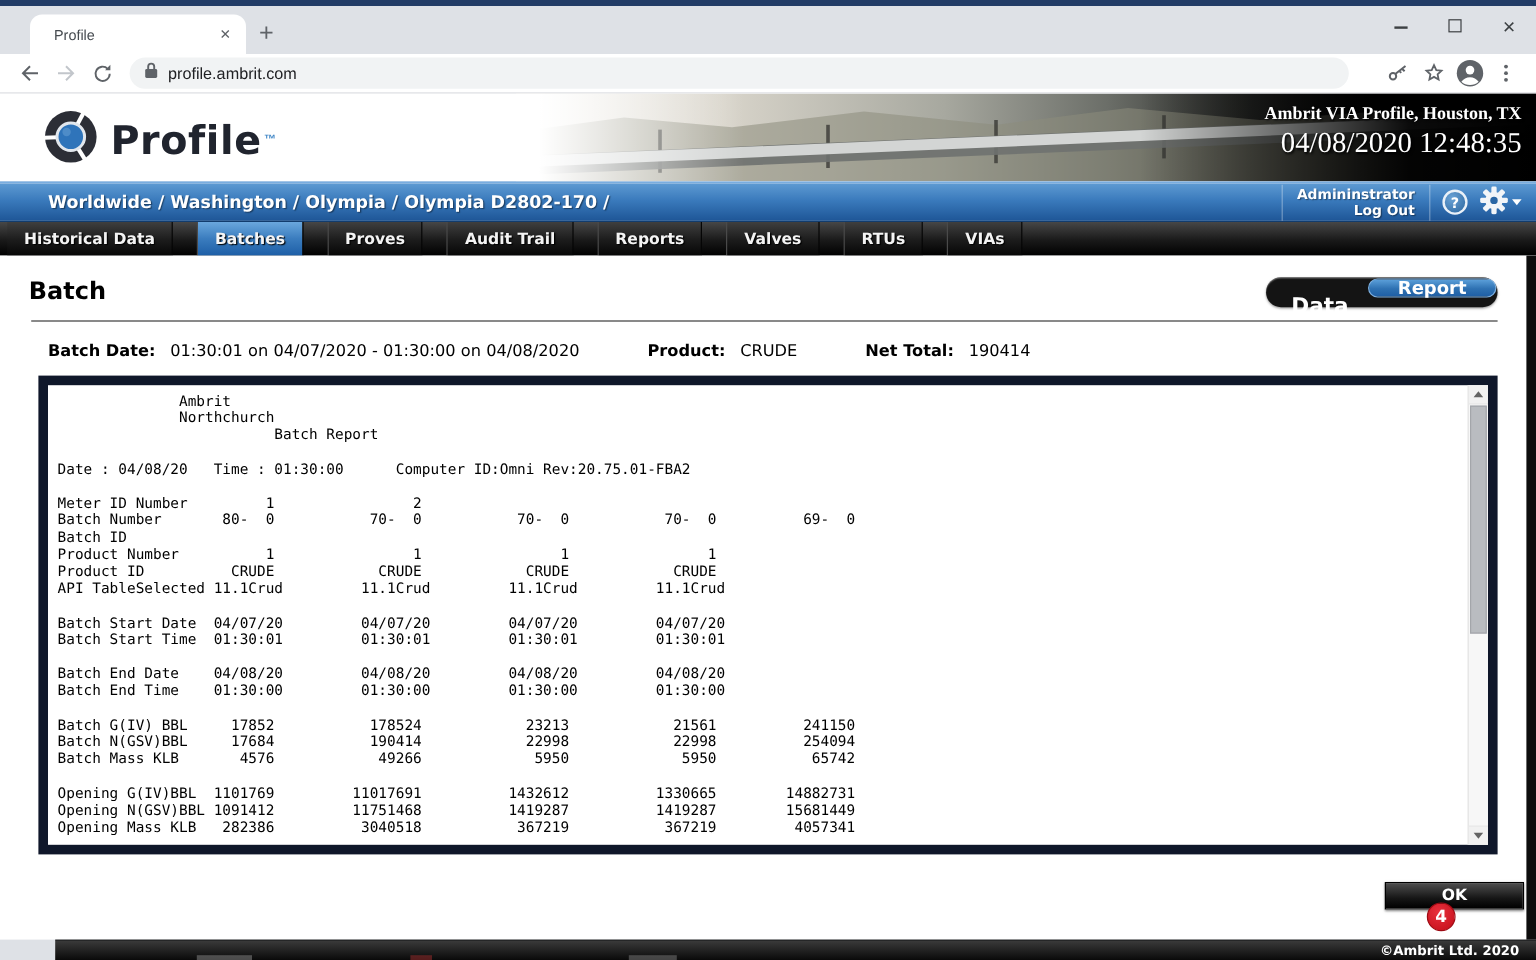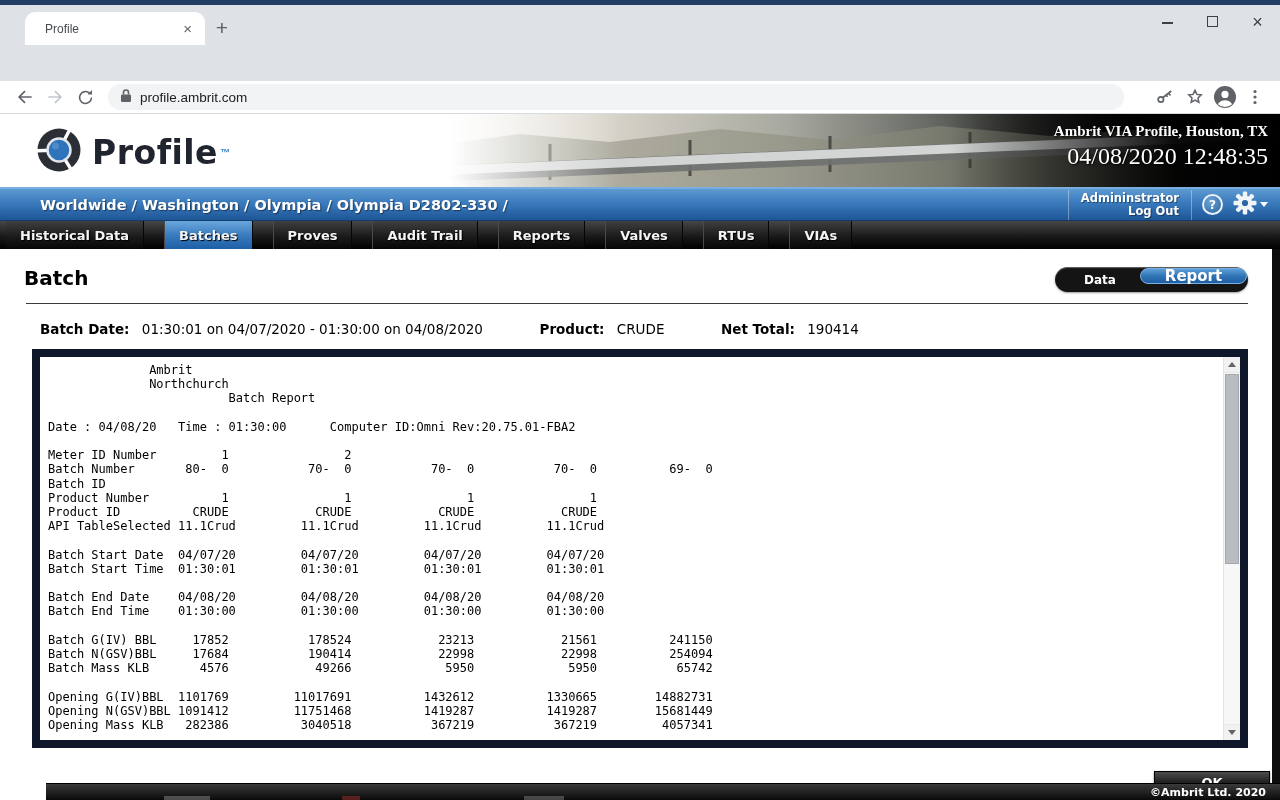--- a/index.html
+++ b/index.html
@@ -14,21 +14,21 @@
   .btab-title { flex:1; font-size:12px; color:#464b50; }
   .btab-close { color:#5f6368; font-size:15px; line-height:1; padding:0 3px; }
   .newtab { position:absolute; left:208px; top:9px; width:28px; height:28px; display:flex; align-items:center;
             justify-content:center; font-size:21px; color:#5f6368; }
   .win-controls { position:absolute; right:0; top:0; height:33px; display:flex; }
   .win-btn { width:45px; display:flex; align-items:center; justify-content:center; color:#3c4043; }
   .min-glyph { width:11px; border-bottom:2px solid #3c4043; margin-top:2px; }
   .max-glyph { width:11px; height:11px; border:1.5px solid #3c4043; }
   .close-glyph { font-size:18px; line-height:1; }
 
-  .toolbar { height:33px; background:#fff; border-bottom:1px solid #d7dade; display:flex; align-items:center; padding:0 10px;margin-top:36px; }
+  .toolbar { height:33px; background:#fff; border-bottom:1px solid #d7dade; display:flex; align-items:center; padding:0 10px; }
   .tool-icon { width:30px; height:26px; display:flex; align-items:center; justify-content:center; }
   .url-pill { flex:1; max-width:1016px; height:26px; background:#f1f3f4; border-radius:13px;
               display:flex; align-items:center; padding:0 12px; margin:0 8px; }
   .url-text { font-size:13.5px; color:#202124; margin-left:8px; }
   .right-tools { display:flex; align-items:center; margin-left:auto; }
 
   
   .app-header { position:relative; height:73px; background:#fff; overflow:hidden; }
   .header-photo { position:absolute; left:430px; right:0; top:0; bottom:0;
       background:linear-gradient(90deg,#efece6 0%,#d9d5cb 20%,#a7a89f 42%,#6b6e68 58%,#262725 72%,#000 84%); }
@@ -69,22 +69,22 @@
   .nav-tab.active { background:linear-gradient(#6aa7dd,#3a7cbe 50%,#1d5ea6); }
 
   
   .page-body { position:relative; height:570px; background:#fff; font-family:"DejaVu Sans",sans-serif; }
   .right-strip { position:absolute; right:0; top:0; width:8px; height:100%; background:#0d0d0d; }
 
   .page-title { position:absolute; left:24px; top:17px; font-size:20px; font-weight:700; color:#000; }
 
   .view-toggle { position:absolute; left:1055px; top:18px; width:193px; height:25px; background:#141414;
       border-radius:13px; box-shadow:inset 0 1px 1px rgba(255,255,255,.35), 0 1px 2px rgba(0,0,0,.4); }
-  .toggle-data { position:absolute; left:0; top:0; width:90px; height:25px; display:flex; align-items:center;
-      justify-content:center; color:#fff; font-size:12px; font-weight:700; }
+  .toggle-data { position:absolute; left:0; top:12px; width:90px; height:25px; display:flex; align-items:center;
+      justify-content:center; color:#fff; font-size:18px; font-weight:700; }
   .toggle-report { position:absolute; right:1px; top:1px; width:107px; height:16px; border-radius:12px;
       background:linear-gradient(#5b9fd9,#2e71b2 55%,#1f5fa5); border:1px solid #7cb0e2;
       display:flex; align-items:center; justify-content:center; color:#fff; font-size:15px; font-weight:700; }
 
   .title-rule { position:absolute; left:26px; top:54px; width:1222px; border-top:1px solid #3c3c3c; }
 
   .info-row { position:absolute; left:40px; top:72px; font-size:13.5px; color:#000; white-space:nowrap; }
   .info-row .lbl { font-weight:700; }
   .info-row .val { margin-left:8px; }
   .info-row .gap { display:inline-block; width:48px; }
@@ -228,21 +228,21 @@
       <span class="logo-text">Profile</span>
       <sup class="logo-tm">™</sup>
     </div>
     <div class="header-right">
       <div class="header-site">Ambrit VIA Profile, Houston, TX</div>
       <div class="header-datetime">04/08/2020 12:48:35</div>
     </div>
   </div>
 
   <div class="breadcrumb-bar">
-    <span class="crumb-path">Worldwide / Washington / Olympia / Olympia D2802-330 /</span>
+    <span class="crumb-path">Worldwide / Washington / Olympia / Olympia D2802-170 /</span>
     <div class="crumb-right">
       <div class="user-block">
         <div>Admininstrator</div>
         <div>Log Out</div>
       </div>
       <div class="help-icon">?</div>
       <div class="gear-wrap">
         <span>
           <svg width="24" height="24" viewBox="-12 -12 24 24">
             <g fill="#f2f5f8">

